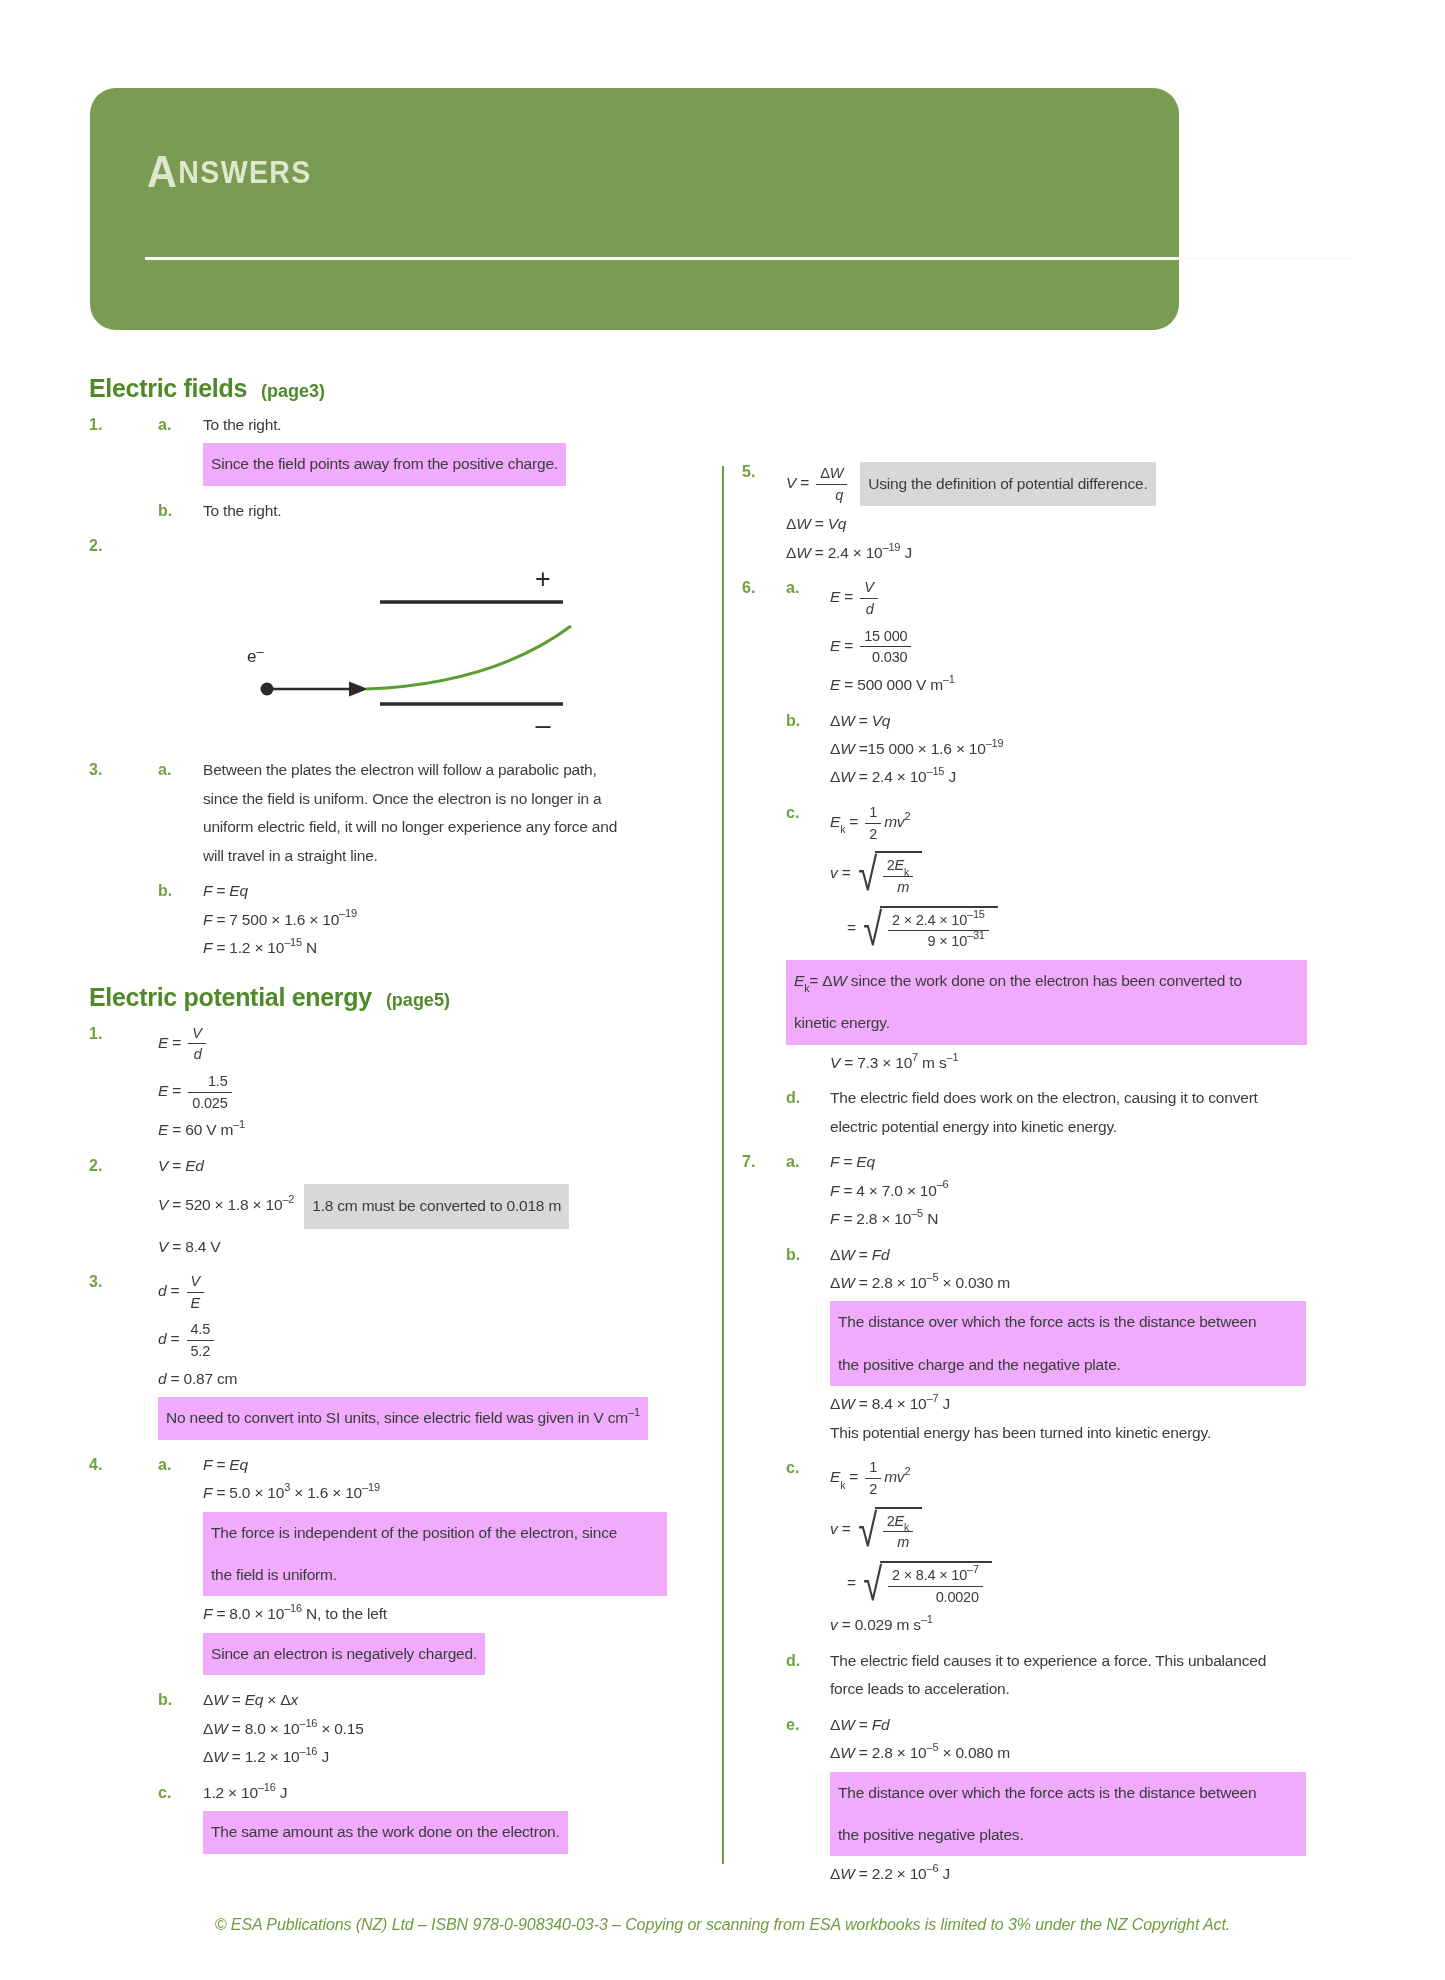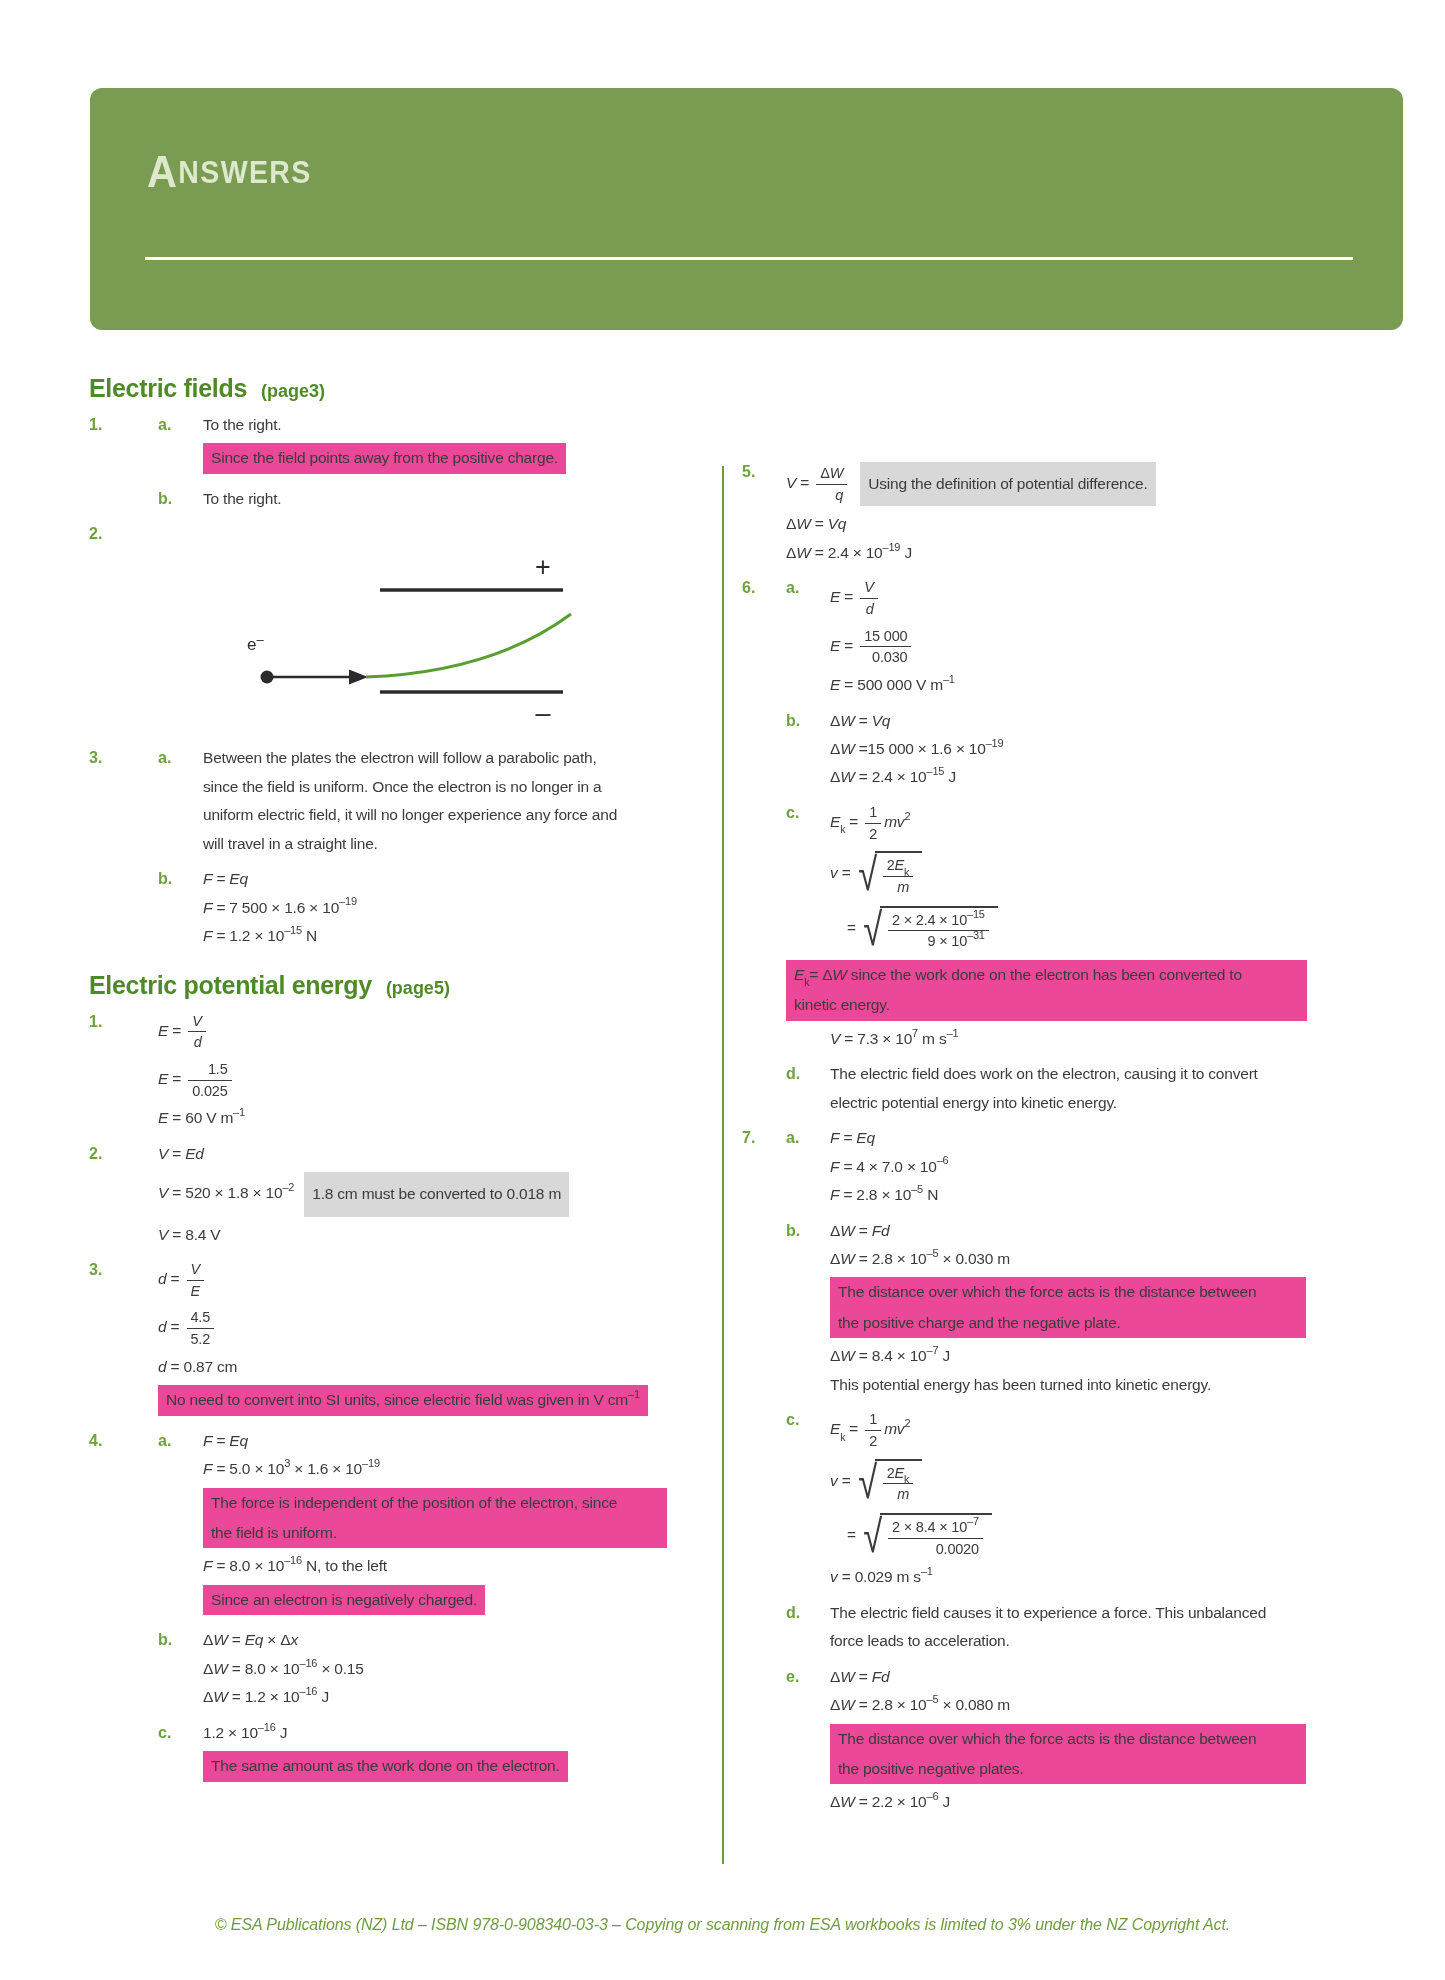--- a/index.html
+++ b/index.html
@@ -2,22 +2,22 @@
 <html><head>
 <meta charset="utf-8">
 <style>
   html,body{margin:0;padding:0;}
   body{
     width:1445px;height:1980px;position:relative;background:#ffffff;
     font-family:"Liberation Sans","DejaVu Sans",sans-serif;color:#3a3c3b;
     overflow:hidden;
   }
   
-  .hdr{position:absolute;left:90px;top:88px;width:1313px;height:242px;
-       background:#7a9b52;border-radius:12px;}
+  .hdr{position:absolute;left:90px;top:88px;width:1089px;height:242px;
+       background:#7a9b52;border-radius:26px;}
   .hdr-title{position:absolute;left:57px;top:58px;color:#dde8cc;font-weight:bold;
        font-size:31px;letter-spacing:1.5px;transform:scaleX(.92);transform-origin:left top;}
   .hdr-title .cap{font-size:45px;vertical-align:-4px;}
   .hdr-rule{position:absolute;left:55px;top:169px;width:1208px;height:3px;background:#fafcf5;}
   
   .col{position:absolute;}
   #col-left{left:89px;top:374px;width:570px;}
   #col-right{left:742px;top:462px;width:616px;}
   .divider{position:absolute;left:722px;top:466px;width:2px;height:1398px;background:#6f9c3f;}
   
@@ -25,21 +25,21 @@
   .heading.first{margin-top:0;}
   .htitle{font-size:25px;letter-spacing:-0.3px;}
   .hpage{font-size:18px;margin-left:14px;}
   .item{display:flex;align-items:flex-start;margin-bottom:7px;}
   .ncell{flex:none;width:69px;color:#6ea23e;font-weight:bold;font-size:16px;padding-top:1px;}
   #col-right .ncell{width:44px;}
   .lcell{flex:none;width:45px;color:#6ea23e;font-weight:bold;font-size:16px;padding-top:1px;}
   #col-right .lcell{width:44px;}
   .content{flex:1;min-width:0;}
   .line{margin-bottom:8px;font-size:15.5px;letter-spacing:-0.2px;line-height:1.32;min-height:18px;}
-  .line.hl{display:inline-block;background:#ec4899;padding:5px 8px;}
+  .line.hl{display:inline-block;background:#f0abfc;padding:11px 8px;}
   .it{font-style:italic;}
   sup{font-size:11px;line-height:0;position:relative;top:-1px;}
   sub{font-size:10.5px;line-height:0;position:relative;top:2px;}
   .frac{display:inline-block;vertical-align:middle;text-align:right;margin:1px 3px;}
   .fn{display:block;padding:0 4px 2px;font-size:14.5px;line-height:1.15;}
   .fd{display:block;border-top:1.5px solid #3a3c3b;padding:2px 4px 0;font-size:14.5px;line-height:1.15;}
   .sqrt{display:inline-flex;align-items:center;vertical-align:middle;}
   .rad{font-size:46px;line-height:36px;margin-right:-5px;transform:scaleX(.75);}
   .rc{border-top:2px solid #3a3c3b;padding:3px 6px 1px 5px;}
   .ihl{background:#d8d8d8;padding:12px 8px;margin-left:10px;display:inline-block;vertical-align:middle;}

